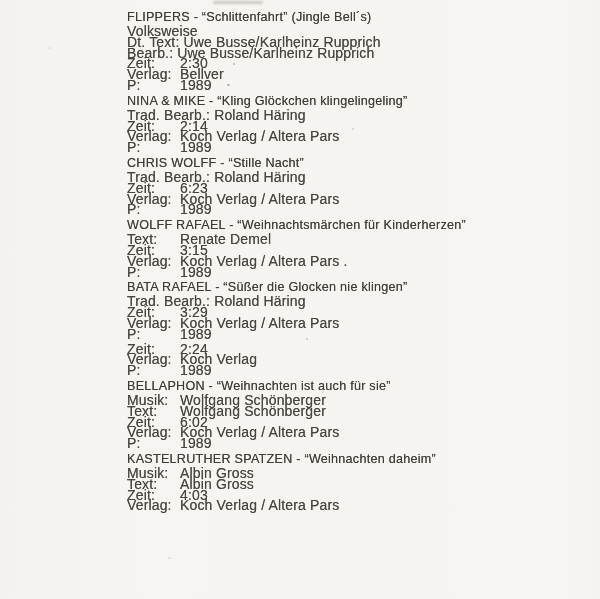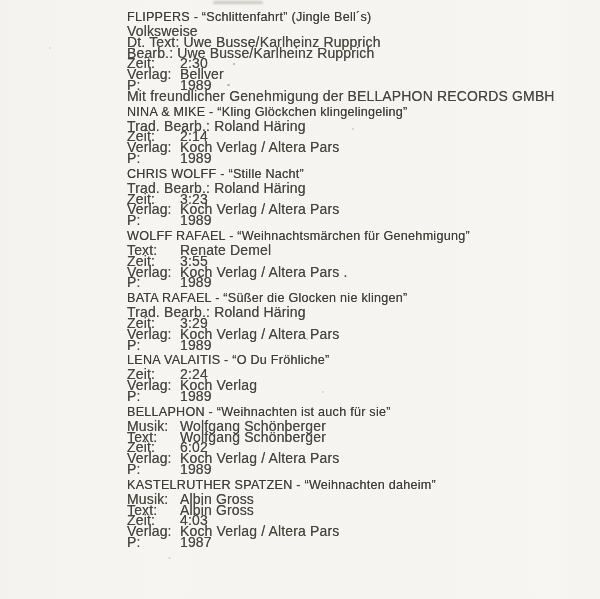--- a/index.html
+++ b/index.html
@@ -98,21 +98,20 @@
   <div class="line"><span class="label">Dt. Text:</span><span class="value">Uwe Busse/Karlheinz Rupprich</span></div>
 
   <div class="line"><span class="label">Bearb.:</span><span class="value">Uwe Busse/Karlheinz Rupprich</span></div>
 
   <div class="line"><span class="label tab">Zeit:</span><span class="value">2:30</span></div>
 
   <div class="line"><span class="label tab">Verlag:</span><span class="value">Bellver</span></div>
 
   <div class="line"><span class="label tab">P:</span><span class="value">1989</span></div>
 
-  <div class="line"><span class="value">Mit freundlicher Genehmigung der BELLAPHON RECORDS GMBH</span></div>
 </div>
   </section>
 
   <section class="track">
     <h2 class="track-header"><span class="artist">NINA &amp; MIKE</span><span class="sep"> - </span><span class="title">“Kling Glöckchen klingelingeling”</span></h2>
     <div class="lines">
   <div class="line"><span class="label">Trad. Bearb.:</span><span class="value">Roland Häring</span></div>
 
   <div class="line"><span class="label tab">Zeit:</span><span class="value">2:14</span></div>
 
@@ -120,35 +119,35 @@
 
   <div class="line"><span class="label tab">P:</span><span class="value">1989</span></div>
 </div>
   </section>
 
   <section class="track">
     <h2 class="track-header"><span class="artist">CHRIS WOLFF</span><span class="sep"> - </span><span class="title">“Stille Nacht”</span></h2>
     <div class="lines">
   <div class="line"><span class="label">Trad. Bearb.:</span><span class="value">Roland Häring</span></div>
 
-  <div class="line"><span class="label tab">Zeit:</span><span class="value">3:23</span></div>
-
-  <div class="line"><span class="label tab">Verlag:</span><span class="value">Koch Verlag / Altera Pars</span></div>
-
-  <div class="line"><span class="label tab">P:</span><span class="value">1989</span></div>
-</div>
-  </section>
-
-  <section class="track">
-    <h2 class="track-header"><span class="artist">WOLFF RAFAEL</span><span class="sep"> - </span><span class="title">“Weihnachtsmärchen für Genehmigung”</span></h2>
+  <div class="line"><span class="label tab">Zeit:</span><span class="value">6:23</span></div>
+
+  <div class="line"><span class="label tab">Verlag:</span><span class="value">Koch Verlag / Altera Pars</span></div>
+
+  <div class="line"><span class="label tab">P:</span><span class="value">1989</span></div>
+</div>
+  </section>
+
+  <section class="track">
+    <h2 class="track-header"><span class="artist">WOLFF RAFAEL</span><span class="sep"> - </span><span class="title">“Weihnachtsmärchen für Kinderherzen”</span></h2>
     <div class="lines">
 
   <div class="line"><span class="label tab">Text:</span><span class="value">Renate Demel</span></div>
 
-  <div class="line"><span class="label tab">Zeit:</span><span class="value">3:55</span></div>
+  <div class="line"><span class="label tab">Zeit:</span><span class="value">3:15</span></div>
 
   <div class="line"><span class="label tab">Verlag:</span><span class="value">Koch Verlag / Altera Pars .</span></div>
 
   <div class="line"><span class="label tab">P:</span><span class="value">1989</span></div>
 </div>
   </section>
 
   <section class="track">
     <h2 class="track-header"><span class="artist">BATA RAFAEL</span><span class="sep"> - </span><span class="title">“Süßer die Glocken nie klingen”</span></h2>
     <div class="lines">
@@ -156,21 +155,20 @@
 
   <div class="line"><span class="label tab">Zeit:</span><span class="value">3:29</span></div>
 
   <div class="line"><span class="label tab">Verlag:</span><span class="value">Koch Verlag / Altera Pars</span></div>
 
   <div class="line"><span class="label tab">P:</span><span class="value">1989</span></div>
 </div>
   </section>
 
   <section class="track">
-    <h2 class="track-header"><span class="artist">LENA VALAITIS</span><span class="sep"> - </span><span class="title">“O Du Fröhliche”</span></h2>
     <div class="lines">
 
   <div class="line"><span class="label tab">Zeit:</span><span class="value">2:24</span></div>
 
   <div class="line"><span class="label tab">Verlag:</span><span class="value">Koch Verlag</span></div>
 
   <div class="line"><span class="label tab">P:</span><span class="value">1989</span></div>
 </div>
   </section>
 
@@ -193,17 +191,16 @@
     <h2 class="track-header"><span class="artist">KASTELRUTHER SPATZEN</span><span class="sep"> - </span><span class="title">“Weihnachten daheim”</span></h2>
     <div class="lines">
   <div class="line"><span class="label tab">Musik:</span><span class="value">Albin Gross</span></div>
 
   <div class="line"><span class="label tab">Text:</span><span class="value">Albin Gross</span></div>
 
   <div class="line"><span class="label tab">Zeit:</span><span class="value">4:03</span></div>
 
   <div class="line"><span class="label tab">Verlag:</span><span class="value">Koch Verlag / Altera Pars</span></div>
 
-  <div class="line"><span class="label tab">P:</span><span class="value">1987</span></div>
 </div>
   </section>
 </div>
 </div>
 
 </body></html>

